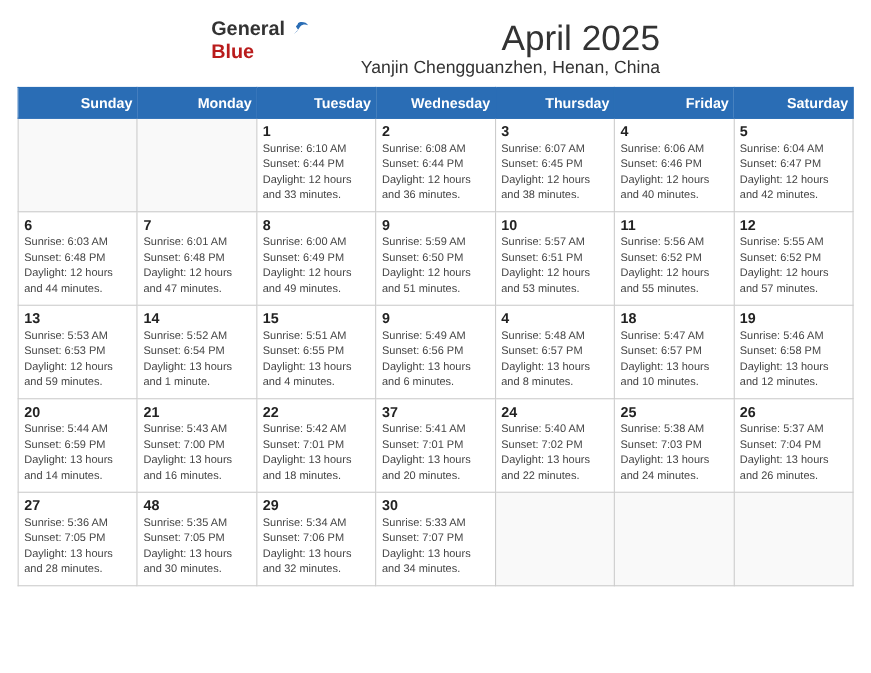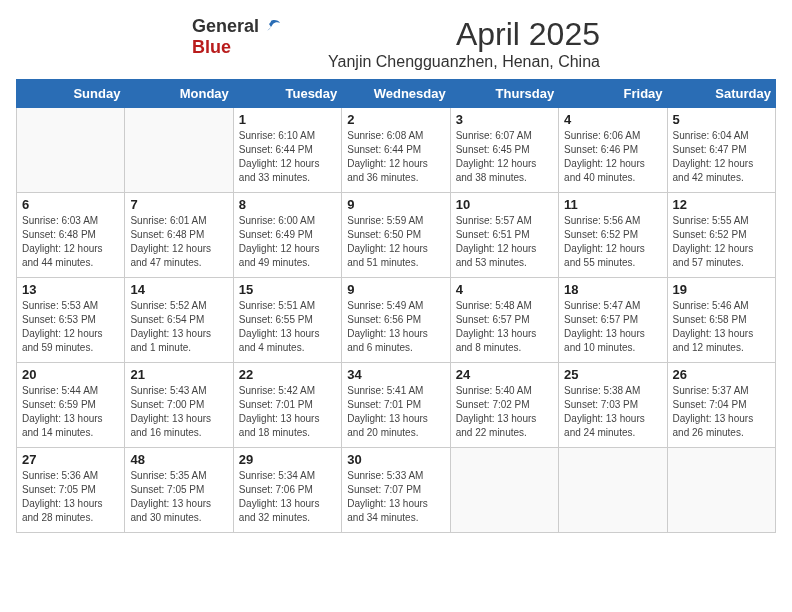--- a/index.html
+++ b/index.html
@@ -214,21 +214,21 @@
         </td>
         <td>
           <div class="day-number">21</div>
           <div class="day-info">Sunrise: 5:43 AM<br>Sunset: 7:00 PM<br>Daylight: 13 hours and 16 minutes.</div>
         </td>
         <td>
           <div class="day-number">22</div>
           <div class="day-info">Sunrise: 5:42 AM<br>Sunset: 7:01 PM<br>Daylight: 13 hours and 18 minutes.</div>
         </td>
         <td>
-          <div class="day-number">34</div>
+          <div class="day-number">37</div>
           <div class="day-info">Sunrise: 5:41 AM<br>Sunset: 7:01 PM<br>Daylight: 13 hours and 20 minutes.</div>
         </td>
         <td>
           <div class="day-number">24</div>
           <div class="day-info">Sunrise: 5:40 AM<br>Sunset: 7:02 PM<br>Daylight: 13 hours and 22 minutes.</div>
         </td>
         <td>
           <div class="day-number">25</div>
           <div class="day-info">Sunrise: 5:38 AM<br>Sunset: 7:03 PM<br>Daylight: 13 hours and 24 minutes.</div>
         </td>

